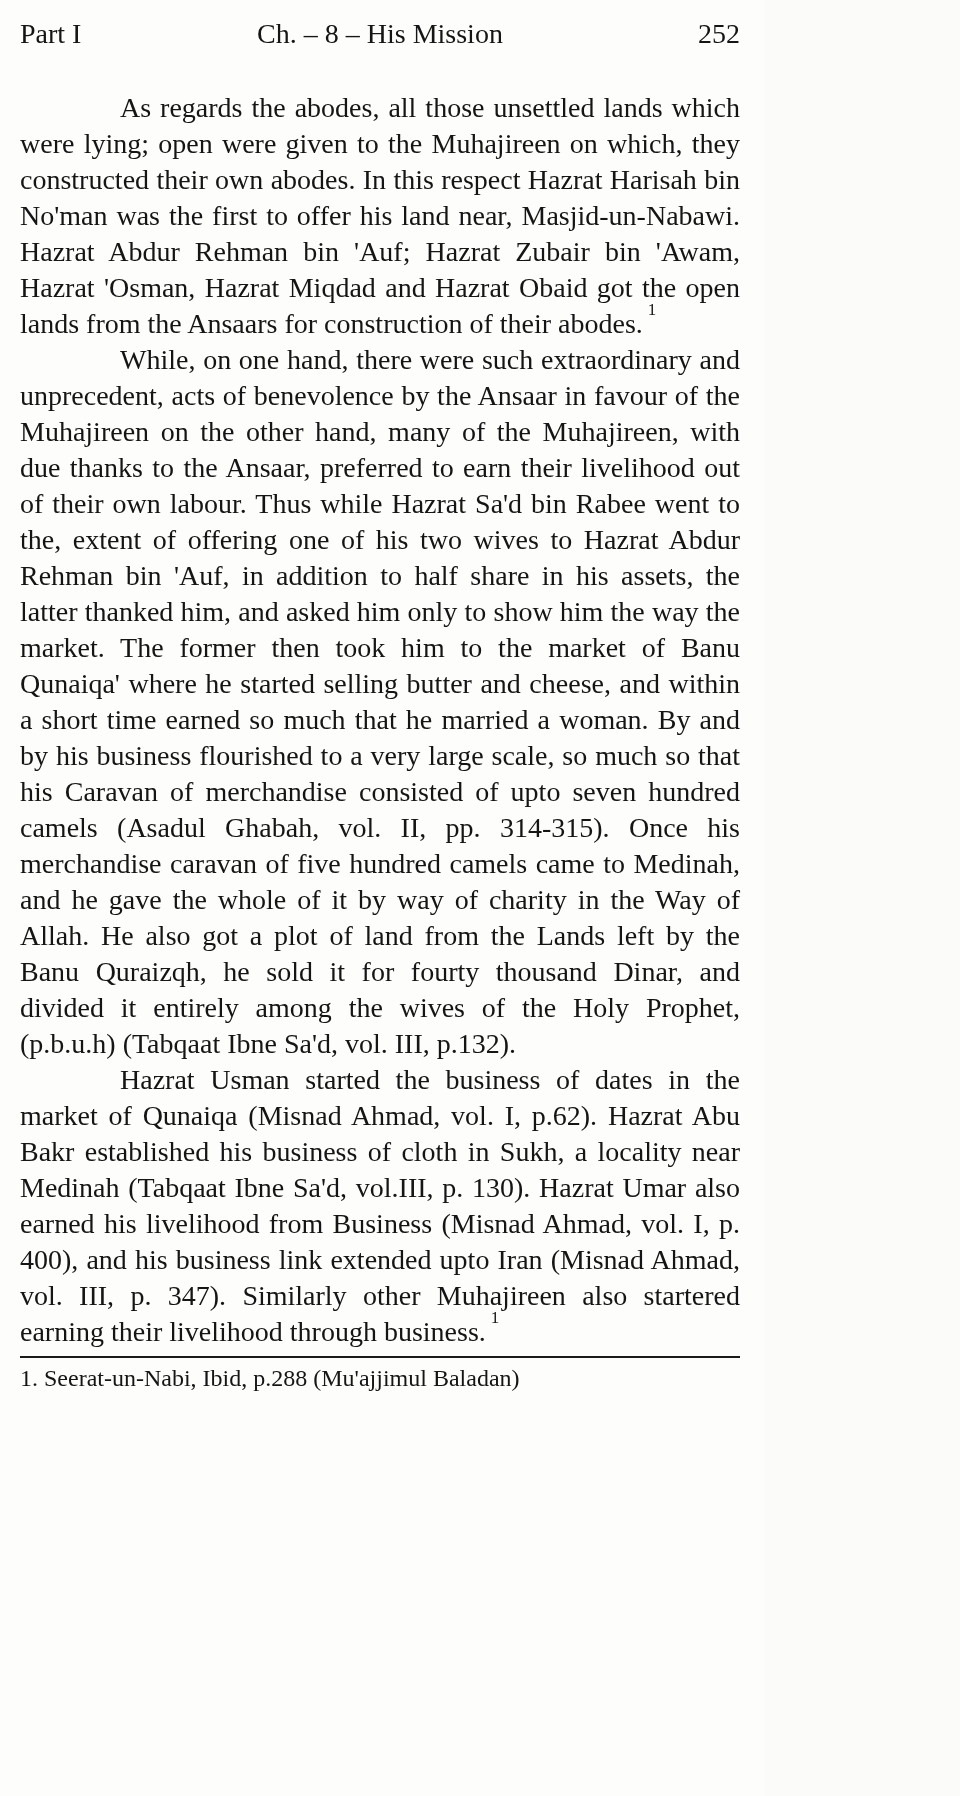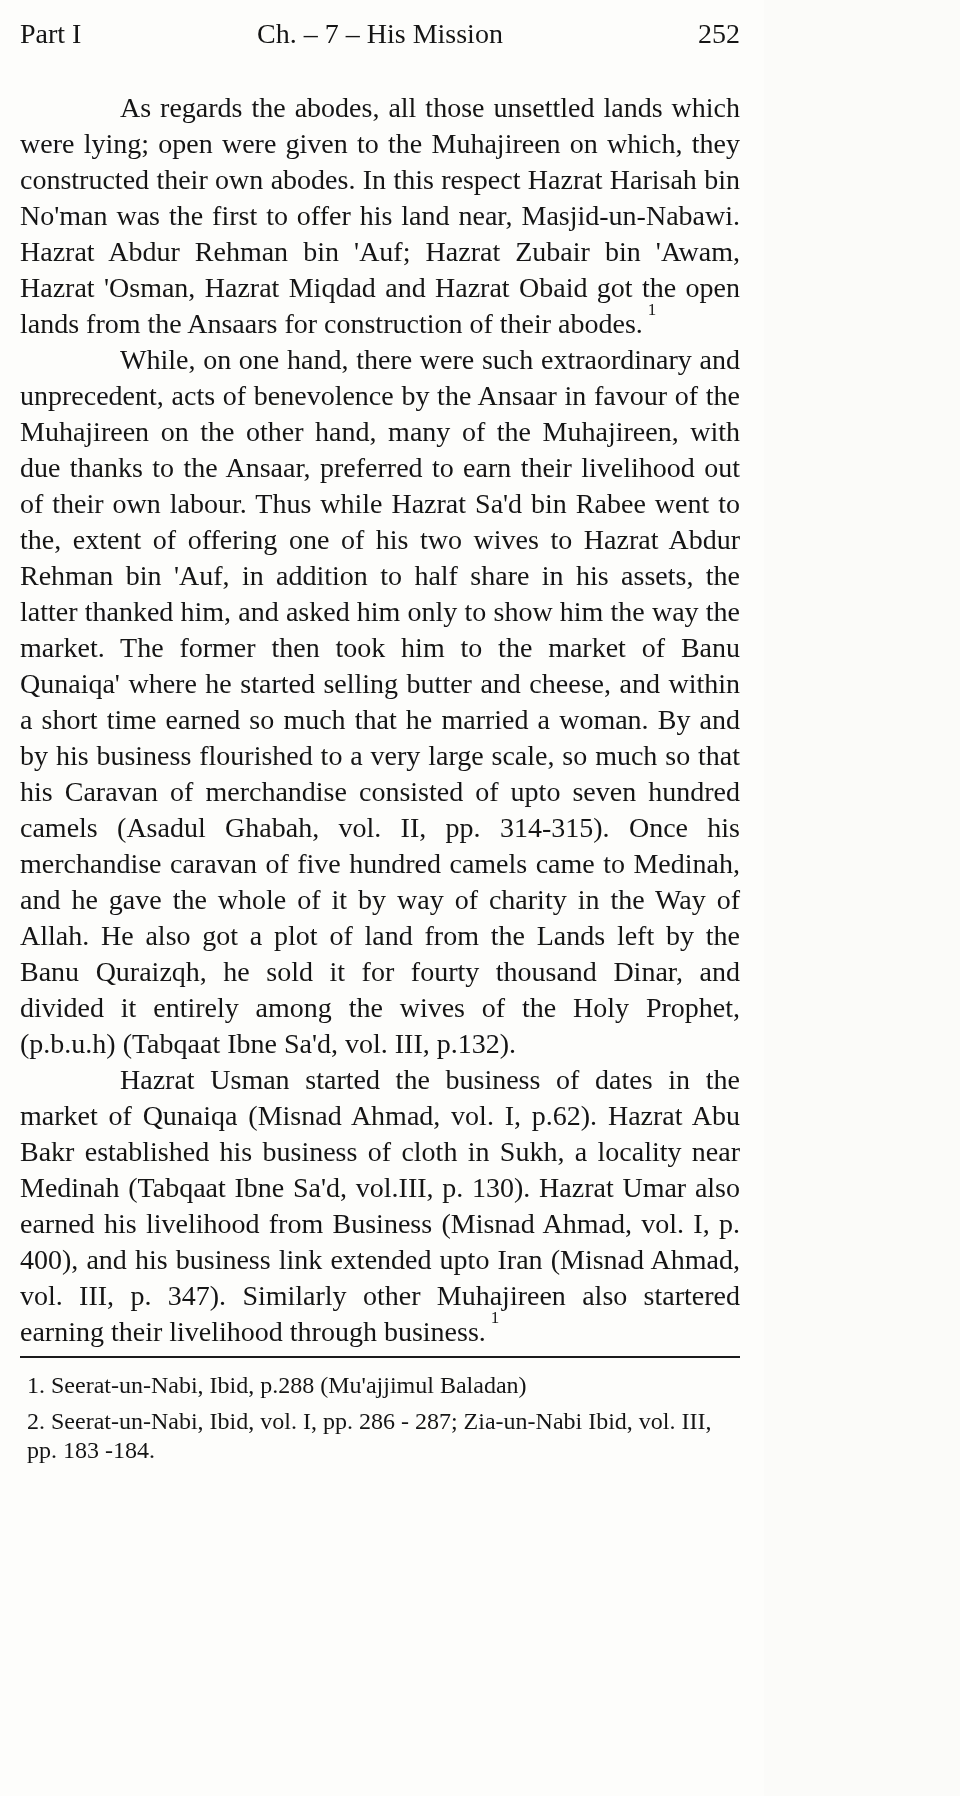--- a/index.html
+++ b/index.html
@@ -53,42 +53,41 @@
 
   .footnotes {
     margin-top: 6px;
     border-top: 2px solid #1b1b1b;
     padding-top: 6px;
     font-size: 24px;
     line-height: 29px;
     text-align: left;
   }
   .fn-line {
-    margin: 7px;
+    margin: 0;
   }
 </style>
 </head>
 <body>
 
 <div class="page">
 
   <header class="page-header">
     <span class="hdr-left">Part I</span>
-    <span class="hdr-center">Ch. – 7 – His Mission</span>
+    <span class="hdr-center">Ch. – 8 – His Mission</span>
     <span class="hdr-right">252</span>
   </header>
 
   <main class="page-body">
 
     <p class="para"><span>As regards the abodes, all those unsettled lands which were lying; open were given to the Muhajireen on which, they constructed their own abodes. In this respect Hazrat Harisah bin No'man was the first to offer his land near, Masjid-un-Nabawi. Hazrat Abdur Rehman bin 'Auf; Hazrat Zubair bin 'Awam, Hazrat 'Osman, Hazrat Miqdad and Hazrat Obaid got the open lands from the Ansaars for construction of their abodes.</span><sup class="fn-ref">1</sup></p>
 
     <p class="para para-spaced"><span>While, on one hand, there were such extraordinary and unprecedent, acts of benevolence by the Ansaar in favour of the Muhajireen on the other hand, many of the Muhajireen, with due thanks to the Ansaar, preferred to earn their livelihood out of their own labour. Thus while Hazrat Sa'd bin Rabee went to the, extent of offering one of his two wives to Hazrat Abdur Rehman bin 'Auf, in addition to half share in his assets, the latter thanked him, and asked him only to show him the way the market. The former then took him to the market of Banu Qunaiqa' where he started selling butter and cheese, and within a short time earned so much that he married a woman. By and by his business flourished to a very large scale, so much so that his Caravan of merchandise consisted of upto seven hundred camels (Asadul Ghabah, vol. II, pp. 314-315). Once his merchandise caravan of five hundred camels came to Medinah, and he gave the whole of it by way of charity in the Way of Allah. He also got a plot of land from the Lands left by the Banu Quraizqh, he sold it for fourty thousand Dinar, and divided it entirely among the wives of the Holy Prophet, (p.b.u.h) (Tabqaat Ibne Sa'd, vol. III, p.132).</span></p>
 
     <p class="para"><span>Hazrat Usman started the business of dates in the market of Qunaiqa (Misnad Ahmad, vol. I, p.62). Hazrat Abu Bakr established his business of cloth in Sukh, a locality near Medinah (Tabqaat Ibne Sa'd, vol.III, p. 130). Hazrat Umar also earned his livelihood from Business (Misnad Ahmad, vol. I, p. 400), and his business link extended upto Iran (Misnad Ahmad, vol. III, p. 347). Similarly other Muhajireen also startered earning their livelihood through business.</span><sup class="fn-ref">1</sup></p>
 
   </main>
 
   <footer class="footnotes">
     <p class="fn-line">1. Seerat-un-Nabi, Ibid, p.288 (Mu'ajjimul Baladan)</p>
-    <p class="fn-line">2. Seerat-un-Nabi, Ibid, vol. I, pp. 286 - 287; Zia-un-Nabi Ibid, vol. III, pp. 183 -184.</p>
   </footer>
 
 </div>
 
 </body></html>

